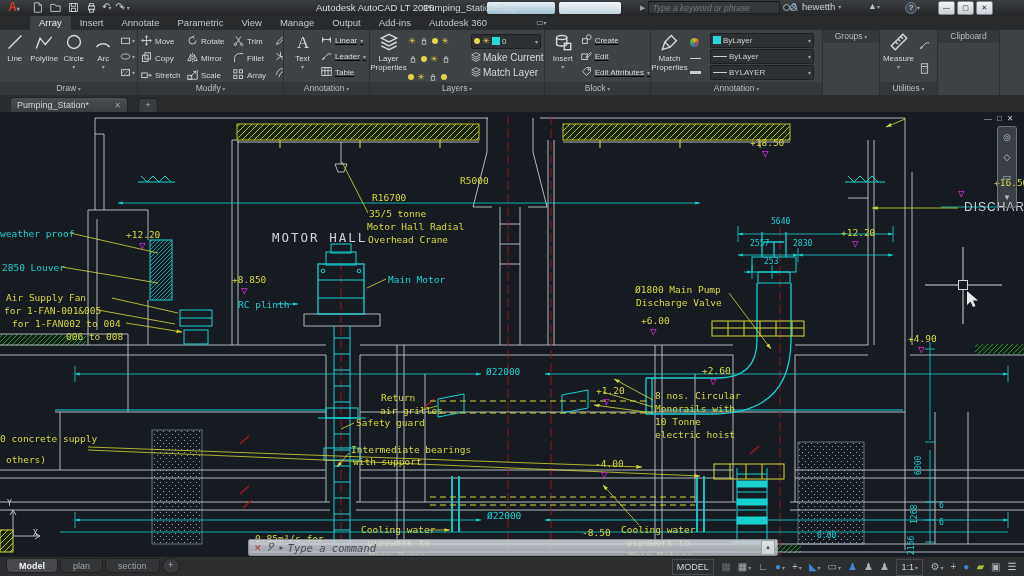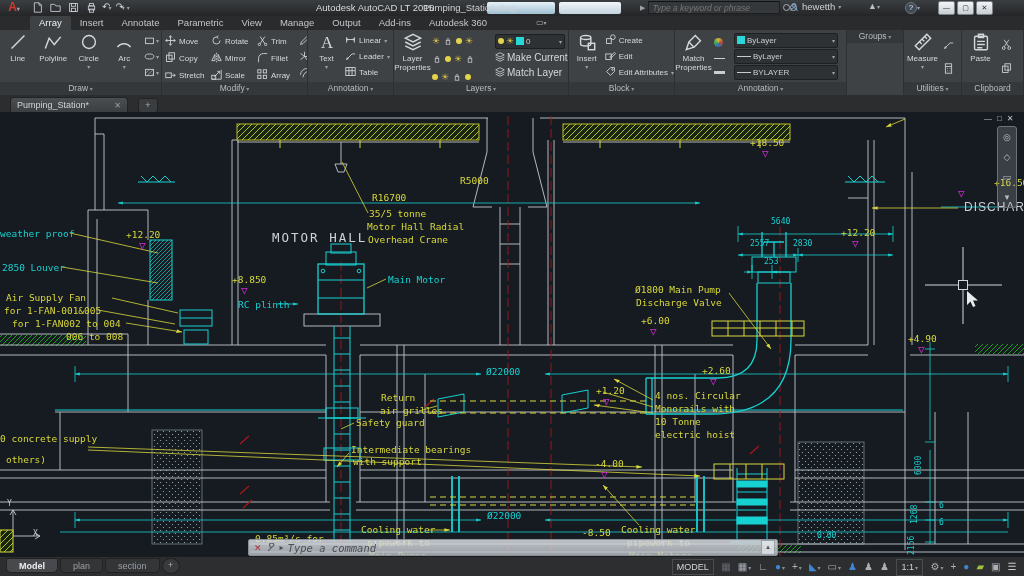--- a/index.html
+++ b/index.html
@@ -57,21 +57,21 @@
   .bigbtn svg{width:18px;height:18px;margin-bottom:2px;}
   .bigbtn .dd{font-size:6px;color:#9aa0a6;}
   .smallcol{display:flex;flex-direction:column;justify-content:space-around;padding:2px 2px;}
   .smallcol .si{display:flex;align-items:center;color:#cfd3d6;}
   .smallcol svg{width:11px;height:11px;}
   .smallcol .dd{font-size:6px;margin-left:1px;}
   .mgrid{display:grid;grid-template-columns:46px 46px 40px;grid-auto-rows:17px;align-items:center;
     font-size:8px;color:#d5d8da;padding:3px 0 0 3px;}
   .mitem{display:flex;align-items:center;gap:3px;white-space:nowrap;}
   .mitem svg{width:11px;height:11px;flex:none;}
-  .rowcol{display:flex;flex-direction:column;justify-content:space-around;padding:2px 0;}
+  .rowcol{display:flex;flex-direction:column;justify-content:space-around;padding:2px 0;text-decoration:underline;}
   .ritem{display:flex;align-items:center;gap:3px;font-size:8px;color:#d5d8da;white-space:nowrap;}
   .ritem svg{width:11px;height:11px;}
   .laycol{display:flex;flex-direction:column;justify-content:space-around;padding:2px 0 2px 1px;width:62px;}
   .lrow{display:flex;gap:3px;align-items:center;}
   .lrow svg{width:10px;height:10px;}
   .sun{color:#d8c24a;font-size:9px;line-height:10px;}
   .bulb{width:6px;height:6px;border-radius:50%;background:#e4d44a;display:inline-block;}
   .laright{display:flex;flex-direction:column;justify-content:space-around;width:70px;padding:2px 1px;}
   .combo{display:flex;align-items:center;height:13px;background:#2e3134;border:1px solid #1d1f21;
     border-radius:2px;font-size:8px;color:#c9cdd1;padding:0 2px;gap:2px;}
@@ -206,21 +206,21 @@
         <div class="rtab">View</div>
         <div class="rtab">Manage</div>
         <div class="rtab">Output</div>
         <div class="rtab">Add-ins</div>
         <div class="rtab">Autodesk 360</div>
       </div>
     <div class="ribtoggle">▭<span class="dd">▾</span></div>
   </div>
 
   <div class="ribbon" id="ribbon-panels">
-      <div class="panel" style="width: 162px;">
+      <div class="panel" style="width: 138px;">
         <div class="pbody">
           <div class="bigbtn">
             <span><svg viewBox="0 0 14 14" fill="none" stroke="currentColor" stroke-width="1.1">
                 <path d="M2 12 L12 2"></path>
               </svg></span>
             <span>Line</span>
           </div>
           <div class="bigbtn">
             <span><svg viewBox="0 0 14 14" fill="none" stroke="currentColor" stroke-width="1.1">
                 <path d="M1 12 L4 4 L8 9 L13 3"></path>
@@ -550,45 +550,20 @@
               <svg viewBox="0 0 14 14" fill="none" stroke="currentColor" stroke-width="1.1">
                 <rect x="3" y="1" width="8" height="12"></rect>
                 <path d="M3 4.5 H11 M5.5 7 H6.5 M8.5 7 H9.5 M5.5 10 H6.5 M8.5 10 H9.5"></path>
               </svg>
             </span>
           </div>
         </div>
         <div class="plabel"><span>Utilities</span><span class="dd"> ▾</span></div>
       </div>
       <div class="panel" style="width: 62px;">
-        <div class="pbody">
-          <div class="bigbtn">
-            <span><svg viewBox="0 0 14 14" fill="none" stroke="currentColor" stroke-width="1.1">
-                <rect x="2" y="2.5" width="10" height="10.5" rx="1"></rect>
-                <rect x="5" y="1" width="4" height="2.5"></rect>
-                <path d="M4 6.5 H10 M4 9 H10 M4 11.5 H8"></path>
-              </svg></span>
-            <span>Paste</span>
-          </div>
-          <div class="smallcol">
-            <span class="si">
-              <svg viewBox="0 0 14 14" fill="none" stroke="currentColor" stroke-width="1.1">
-                <path d="M4 1 L10 10 M10 1 L4 10"></path>
-                <circle cx="3.5" cy="11.5" r="1.8"></circle>
-                <circle cx="10.5" cy="11.5" r="1.8"></circle>
-              </svg>
-            </span>
-            <span class="si">
-              <svg viewBox="0 0 14 14" fill="none" stroke="currentColor" stroke-width="1.1">
-                <rect x="2" y="4" width="7" height="8"></rect>
-                <rect x="5" y="1" width="7" height="8"></rect>
-              </svg>
-            </span>
-          </div>
-        </div>
         <div class="plabel"><span>Clipboard</span></div>
       </div>
     </div>
 
   <div class="filetabs">
     <div class="ftab">
       <span>Pumping_Station*</span>
         <span class="x">✕</span>
     </div>
     <div class="fplus">+</div>
@@ -750,21 +725,21 @@
         <span class="lb y" style="left: 908px; top: 222px;">+4.90</span>
         <span class="lb m" style="left: 918px; top: 232px;">▽</span>
         <span class="lb y" style="left: 702px; top: 254px;">+2.60</span>
         <span class="lb m" style="left: 710px; top: 264px;">▽</span>
         <span class="lb y" style="left: 596px; top: 274px;">+1.20</span>
         <span class="lb m" style="left: 603px; top: 284px;">▽</span>
         <span class="lb c" style="left: 486px; top: 255px;">Ø22000</span>
         <span class="lb y" style="left: 381px; top: 281px;">Return</span>
         <span class="lb y" style="left: 380px; top: 294px;">air grilles</span>
         <span class="lb y" style="left: 356px; top: 306px;">Safety guard</span>
-        <span class="lb y" style="left: 655px; top: 279px;">4 nos. Circular</span>
+        <span class="lb y" style="left: 655px; top: 279px;">8 nos. Circular</span>
         <span class="lb y" style="left: 655px; top: 292px;">Monorails with</span>
         <span class="lb y" style="left: 655px; top: 305px;">10 Tonne</span>
         <span class="lb y" style="left: 655px; top: 318px;">electric hoist</span>
         <span class="lb y" style="left: 351px; top: 333px;">Intermediate bearings</span>
         <span class="lb y" style="left: 353px; top: 345px;">with support</span>
         <span class="lb y" style="left: 595px; top: 347px;">-4.00</span>
         <span class="lb m" style="left: 601px; top: 357px;">▽</span>
         <span class="lb y" style="left: 0px; top: 322px;">0 concrete supply</span>
         <span class="lb y" style="left: 6px; top: 343px;">others)</span>
         <span class="lb c" style="left: 487px; top: 399px;">Ø22000</span>

